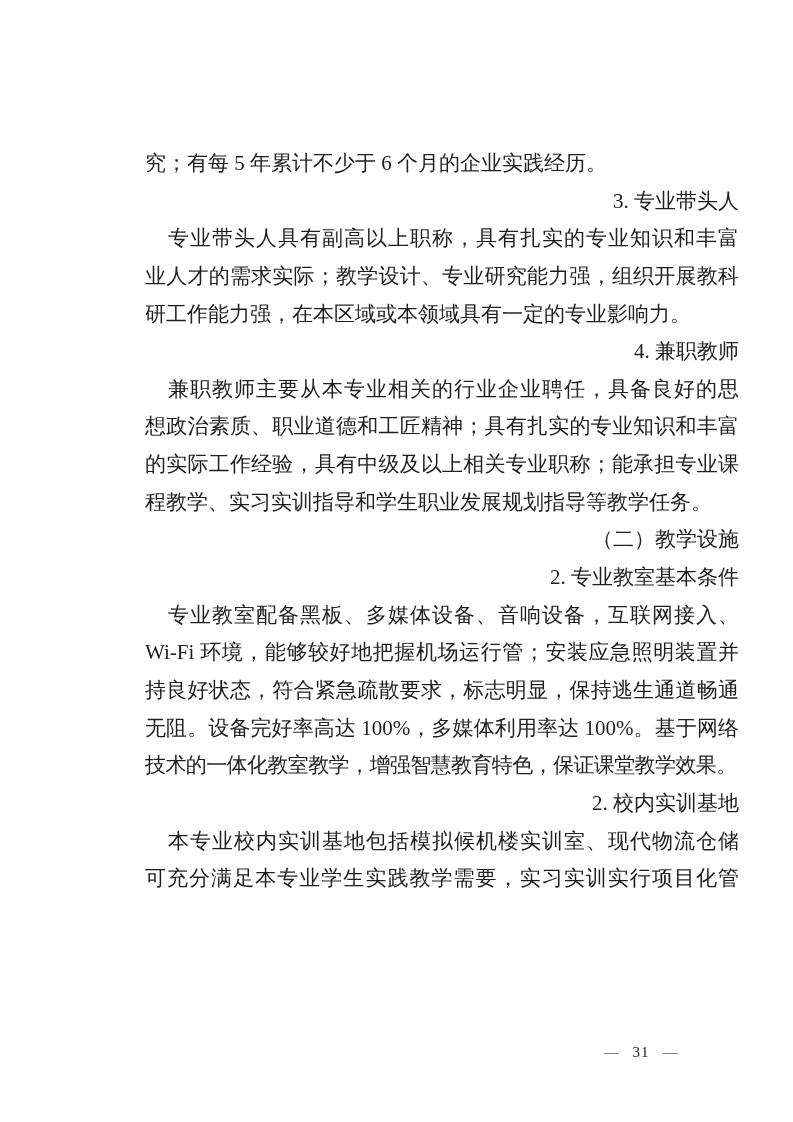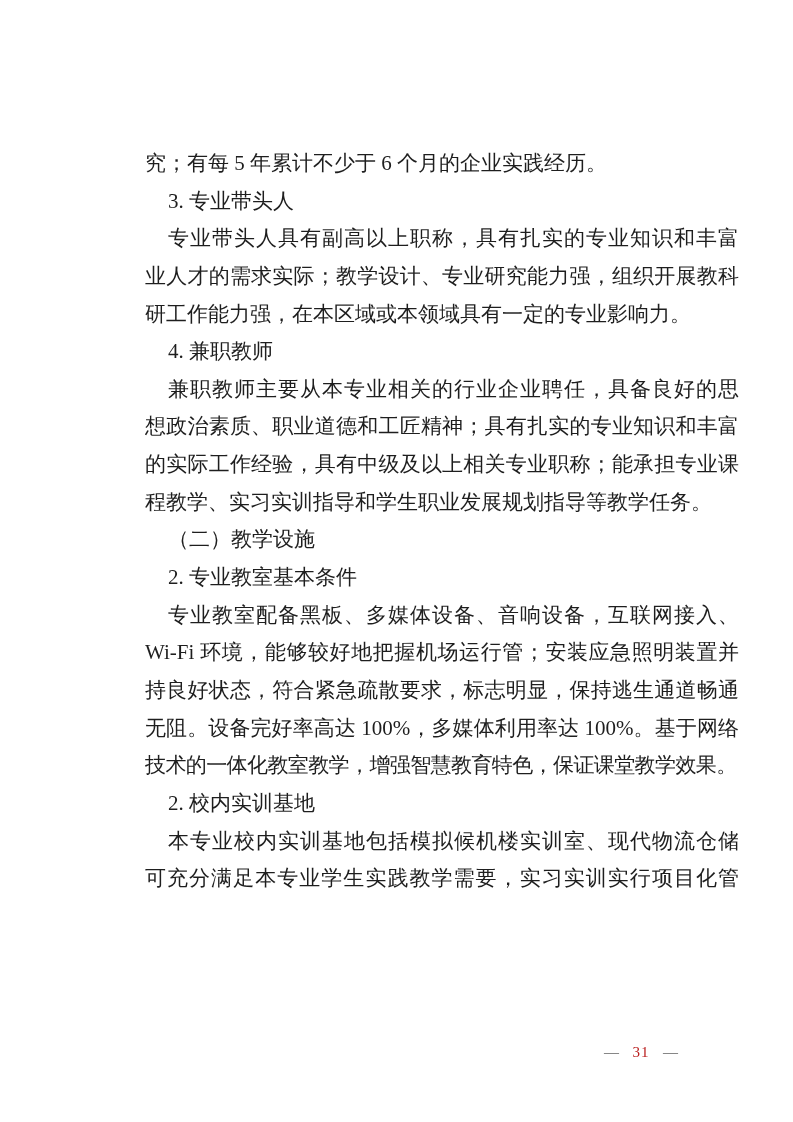--- a/index.html
+++ b/index.html
@@ -25,21 +25,21 @@
     width: 594px;
     margin-left: 42px;
   }
   .line {
     height: 37.65px;
     line-height: 37.65px;
     font-size: 21px;
     overflow: hidden;
     white-space: normal;
   }
-  .indent { padding-left: 23px; }
+  .indent { padding-left: 23px; text-align: right; }
   .stretch {
     text-align: justify;
     text-align-last: justify;
   }
   .tight { letter-spacing: -0.6px; }
   .pagenum {
     position: absolute;
     left: 604px;
     top: 1044px;
     width: 74px;
@@ -47,21 +47,21 @@
     justify-content: space-between;
     align-items: center;
     font-size: 15px;
   }
   .pagenum .dash {
     color: #7a7a7a;
     font-weight: bold;
     transform: scaleY(0.8);
   }
   .pagenum .num {
-    color: #b91c1c;
+    color: #0f172a;
     letter-spacing: 1px;
   }
 </style>
 </head>
 <body>
 
 <div class="page">
   <div class="content">
     <div class="line">究；有每 5 年累计不少于 6 个月的企业实践经历。</div>
     <div class="line indent">3. 专业带头人</div>

